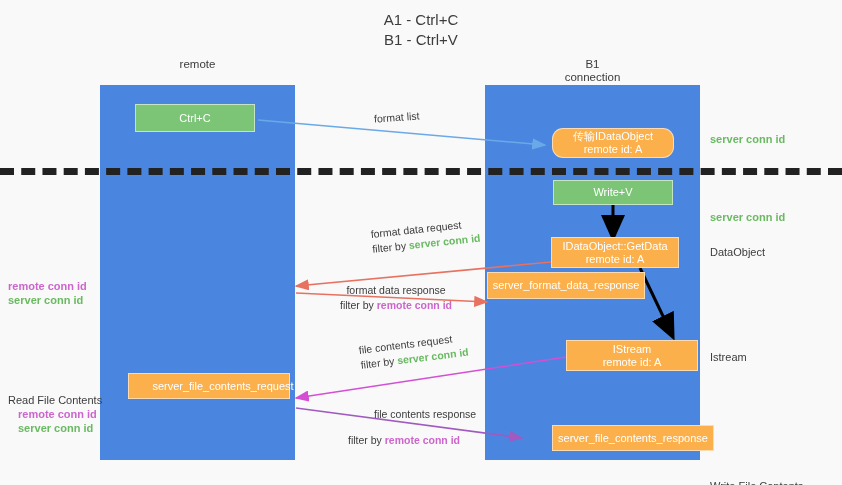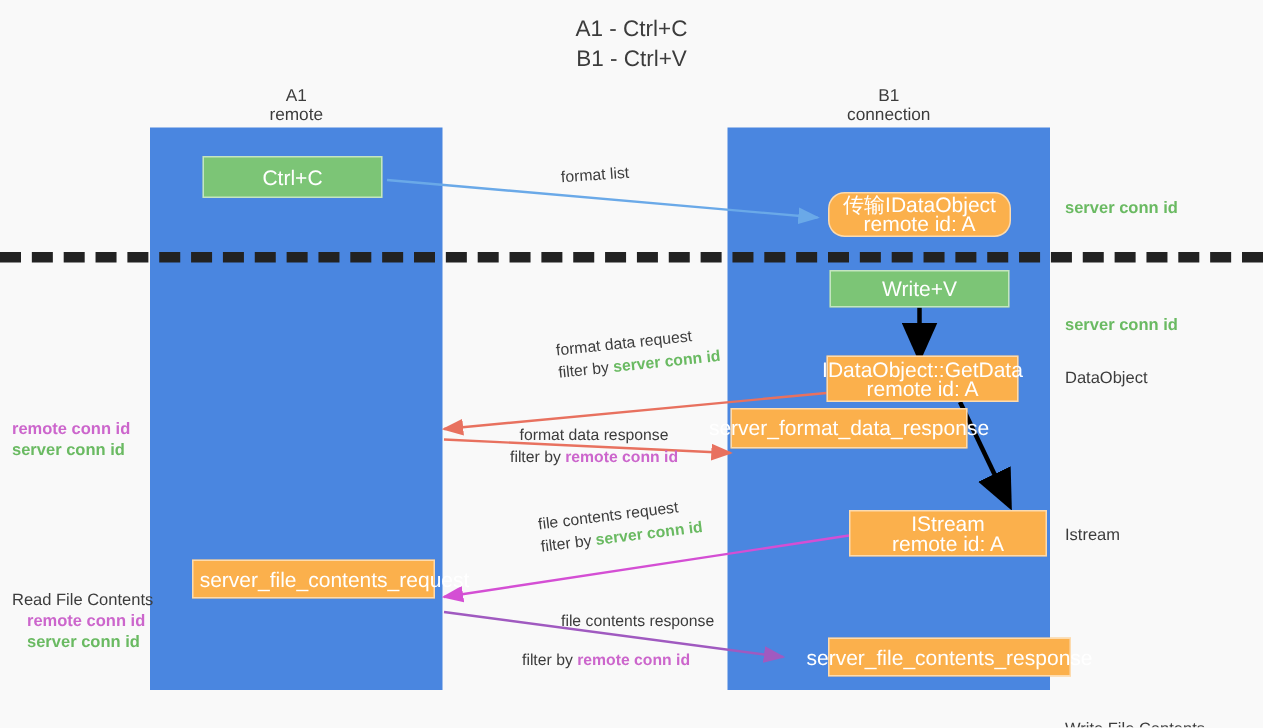--- a/index.html
+++ b/index.html
@@ -37,21 +37,21 @@
     background: #4a86e0;
   }
   .node {
     position: absolute;
     box-sizing: border-box;
     display: flex;
     flex-direction: column;
     align-items: center;
     justify-content: center;
     color: #ffffff;
-    font-size: 14px;
+    font-size: 11px;
     line-height: 13px;
     text-align: center;
     border: 1px solid rgba(255,255,255,0.55);
   }
   .node.green { background: #7cc576; }
   .node.orange { background: #fbb04c; }
   .divider {
     position: absolute;
     left: 0;
     top: 168px;
@@ -86,21 +86,20 @@
 <body>
 
 <div id="canvas">
 
   <div class="title">
     <div>A1 - Ctrl+C</div>
     <div>B1 - Ctrl+V</div>
   </div>
 
   <div class="col-header" style="left:100px; top:58px; width:195px;">
-    <div>A1</div>
     <div>remote</div>
   </div>
   <div class="col-header" style="left:485px; top:58px; width:215px;">
     <div>B1</div>
     <div>connection</div>
   </div>
 
   <div class="lane" style="left:100px; top:85px; width:195px; height:375px;"></div>
   <div class="lane" style="left:485px; top:85px; width:215px; height:375px;"></div>
 

